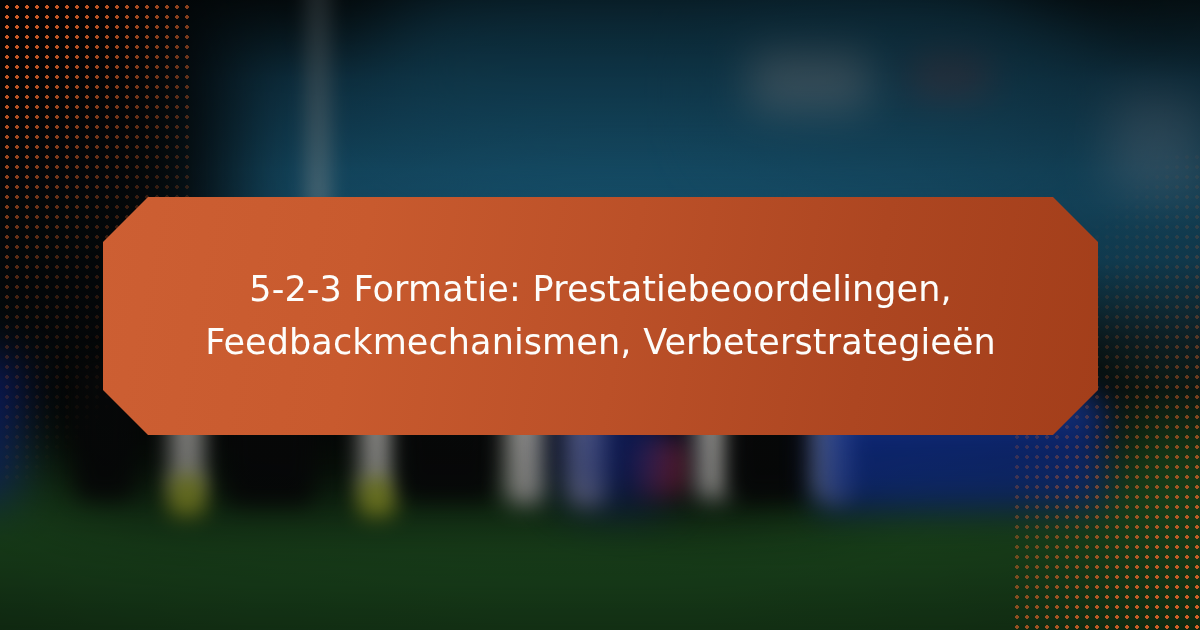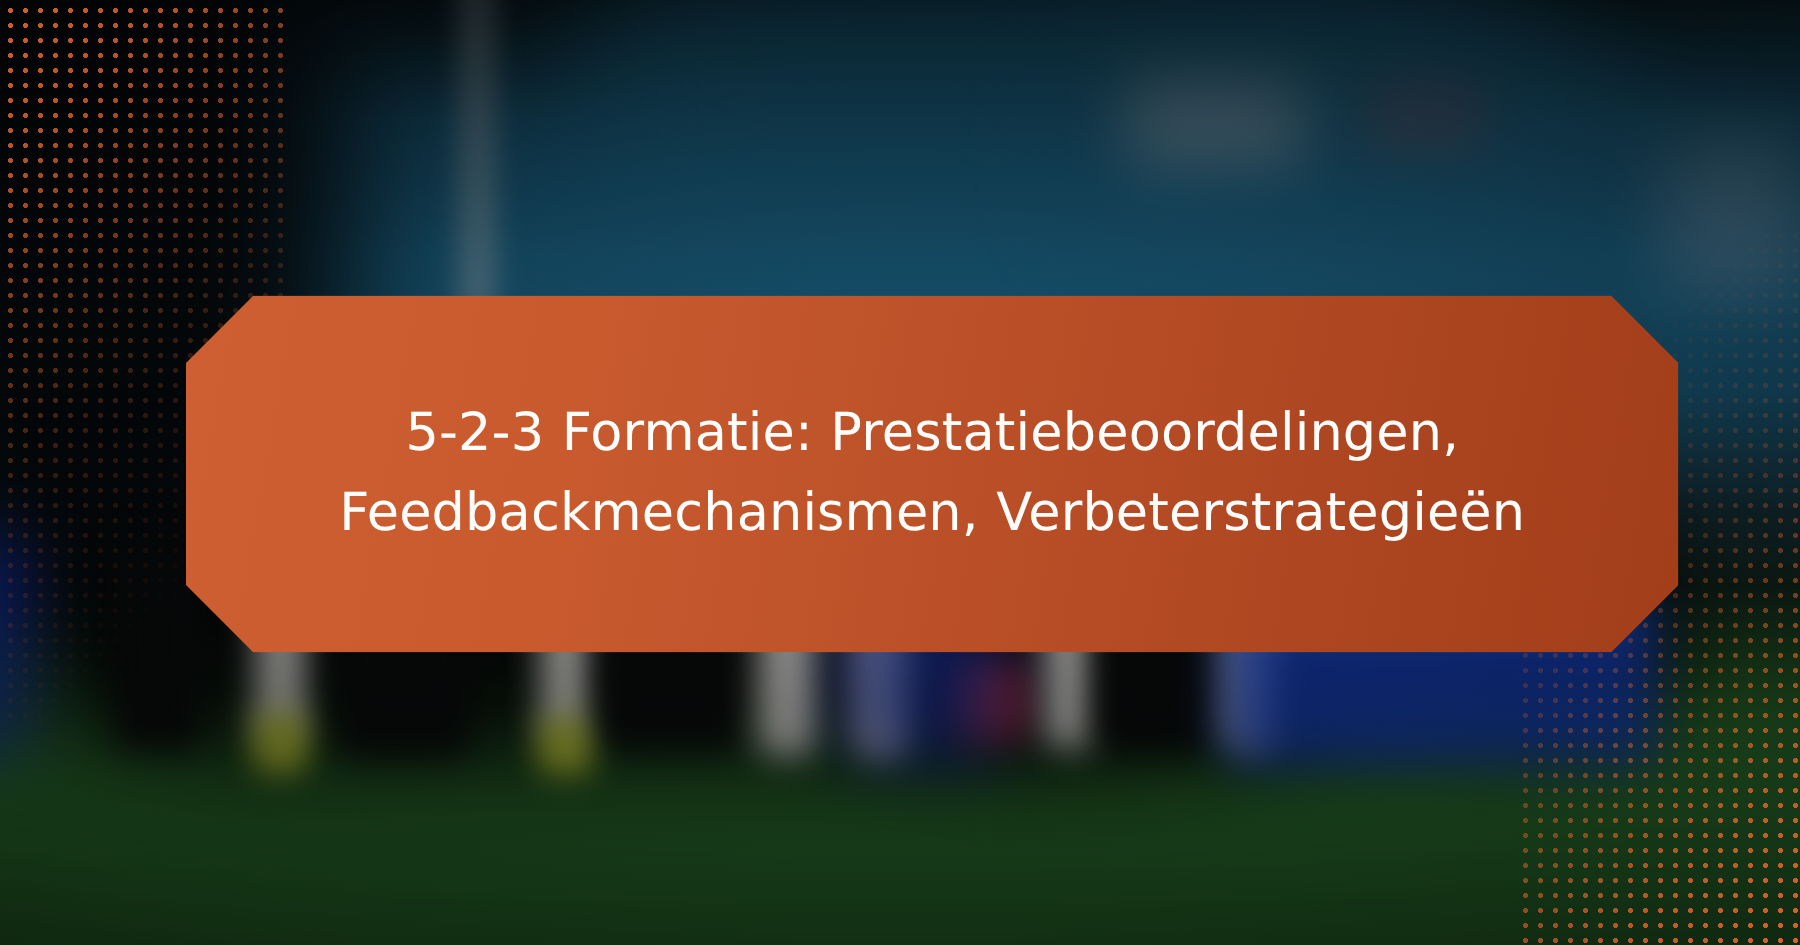--- a/index.html
+++ b/index.html
@@ -113,21 +113,20 @@
       100% calc(100% - 45px),
       calc(100% - 45px) 100%,
       45px 100%,
       0 calc(100% - 45px),
       0 45px);
     display:flex;
     align-items:center;
     justify-content:center;
     box-sizing:border-box;
     padding:0 44px;
-    margin-left:21px;
   }
   .banner-title{
     margin:0;
     color:#fdfdfb;
     font-family:"DejaVu Sans","Liberation Sans",sans-serif;
     font-weight:400;
     font-size:35px;
     line-height:53px;
     letter-spacing:.1px;
     text-align:center;

